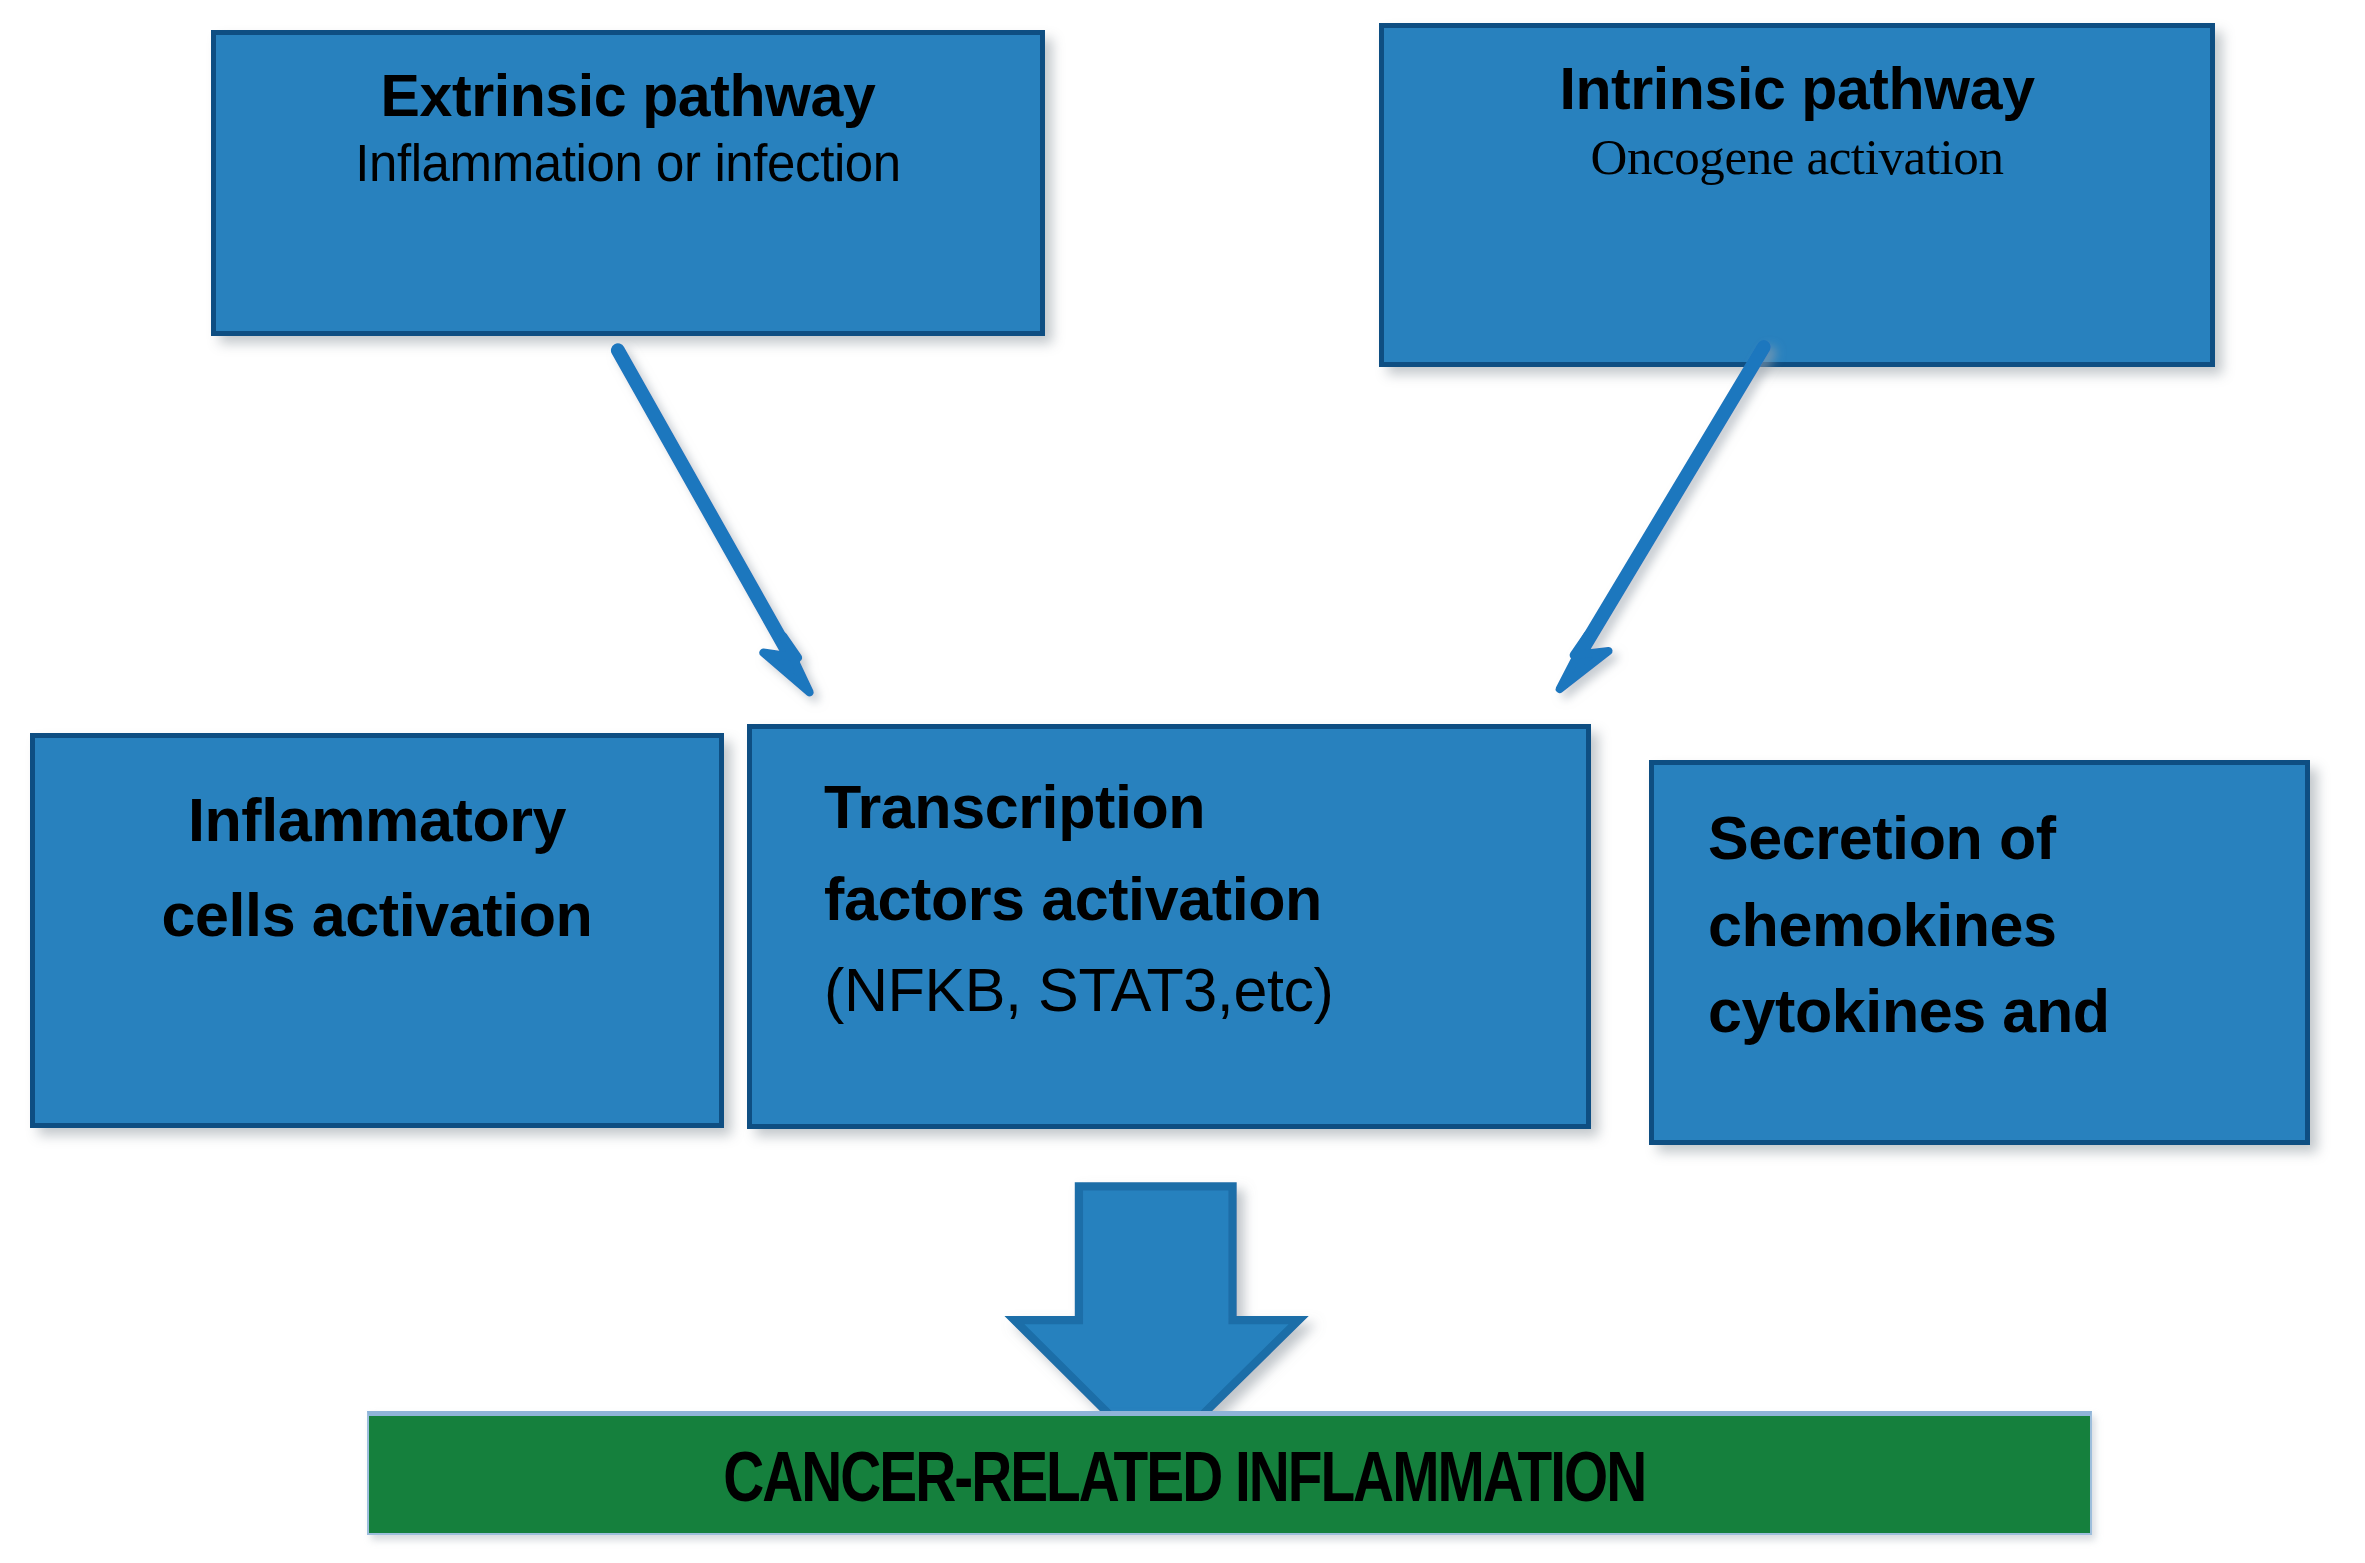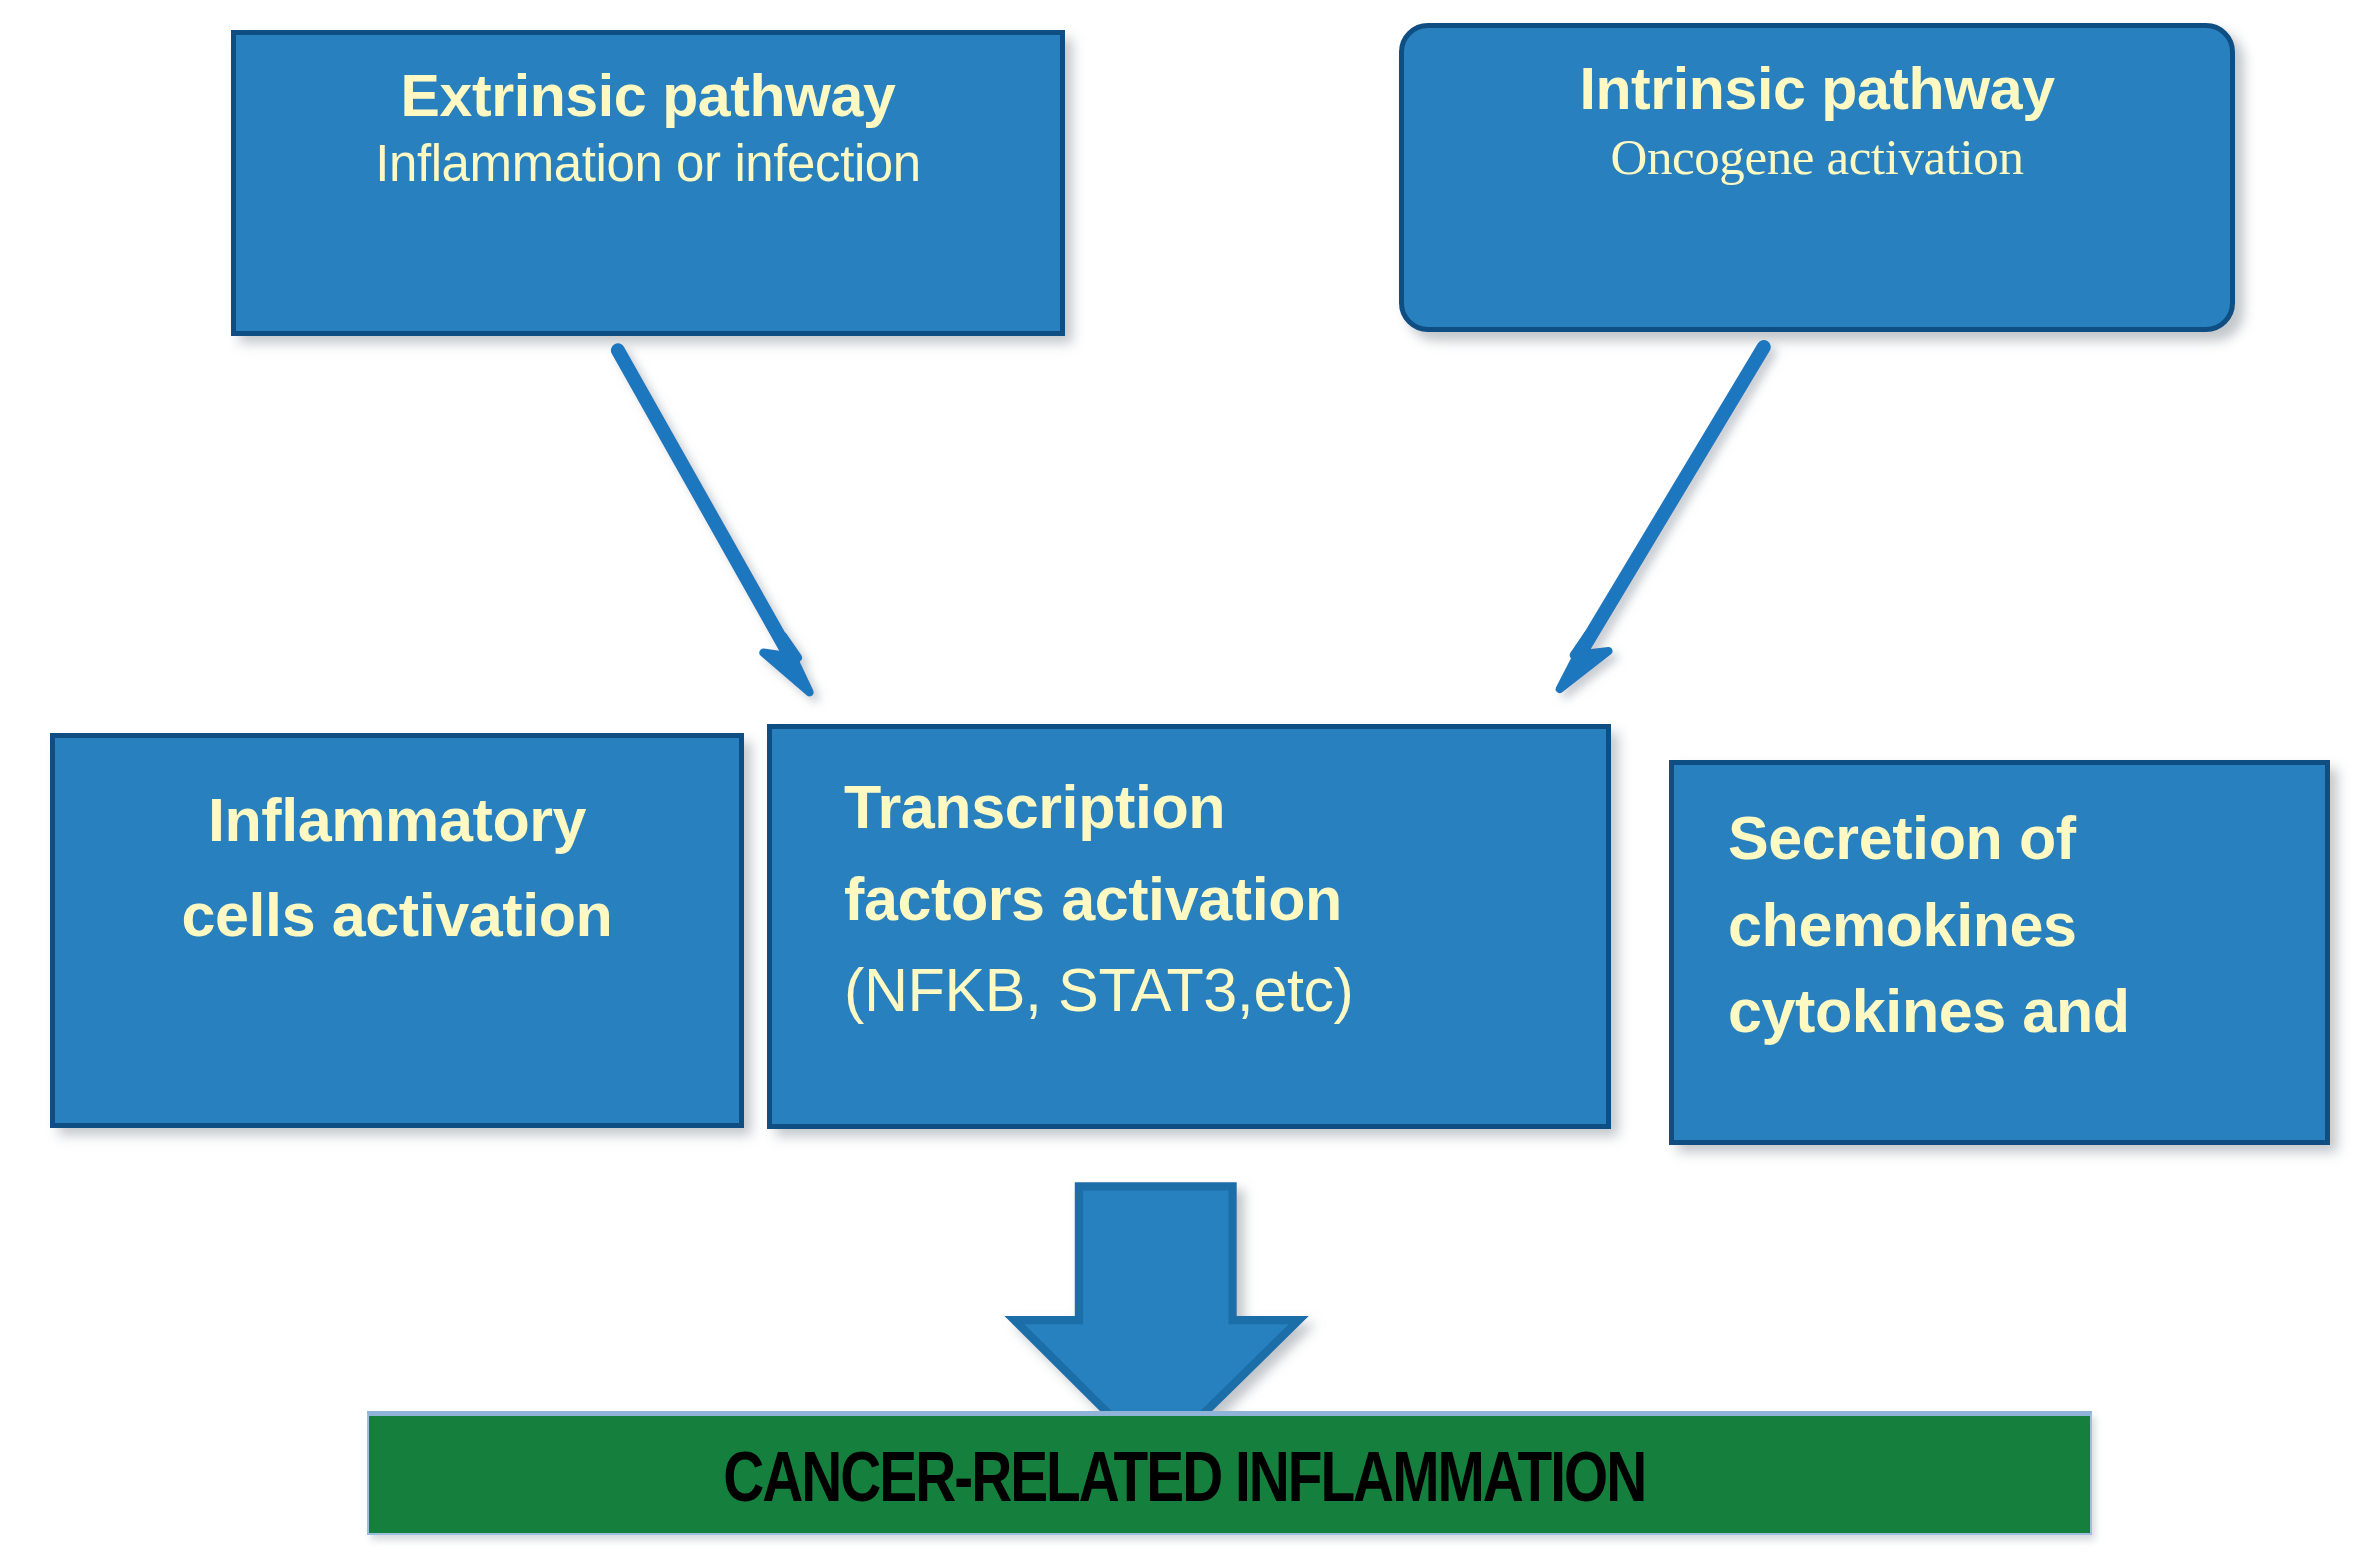--- a/index.html
+++ b/index.html
@@ -22,24 +22,23 @@
   
   .node {
     position: absolute;
     box-sizing: border-box;
     background: #2881BE;
     border: 5.8px solid #0E4E82;
     box-shadow: 8.3px 8.3px 11.6px rgba(120,130,140,0.45);
     display: flex;
     flex-direction: column;
     justify-content: flex-start;
-    color: #fef9c3;
+    color: #000000;
     text-align: center;
     padding: 21.5px 15px 15px 15px;
-    margin-left: 20px;
   }
   .node .line {
     display: block;
     width: 100%;
     letter-spacing: -0.4px;
   }
   .ttl {
     font-weight: bold;
   }
   .sub {
@@ -51,25 +50,24 @@
     left: 211px;  top: 30px;
     width: 834px; height: 306px;
     font-size: 59px;
     line-height: 1.22;
     padding-top: 26.4px;
   }
   #box-extrinsic .sub { font-size: 51px; }
 
   #box-intrinsic {
     left: 1379px; top: 23px;
-    width: 836px; height: 309px;
+    width: 836px; height: 344px;
     font-size: 59px;
     line-height: 1.22;
     padding-top: 26.4px;
-    border-radius: 29px;
   }
   #box-intrinsic .sub { font-size: 51px; font-family: Liberation Serif, serif; }
 
   
   #box-inflammatory {
     left: 30px;  top: 733px;
     width: 694px; height: 395px;
     font-size: 61px;
     line-height: 1.55;
     font-weight: bold;

